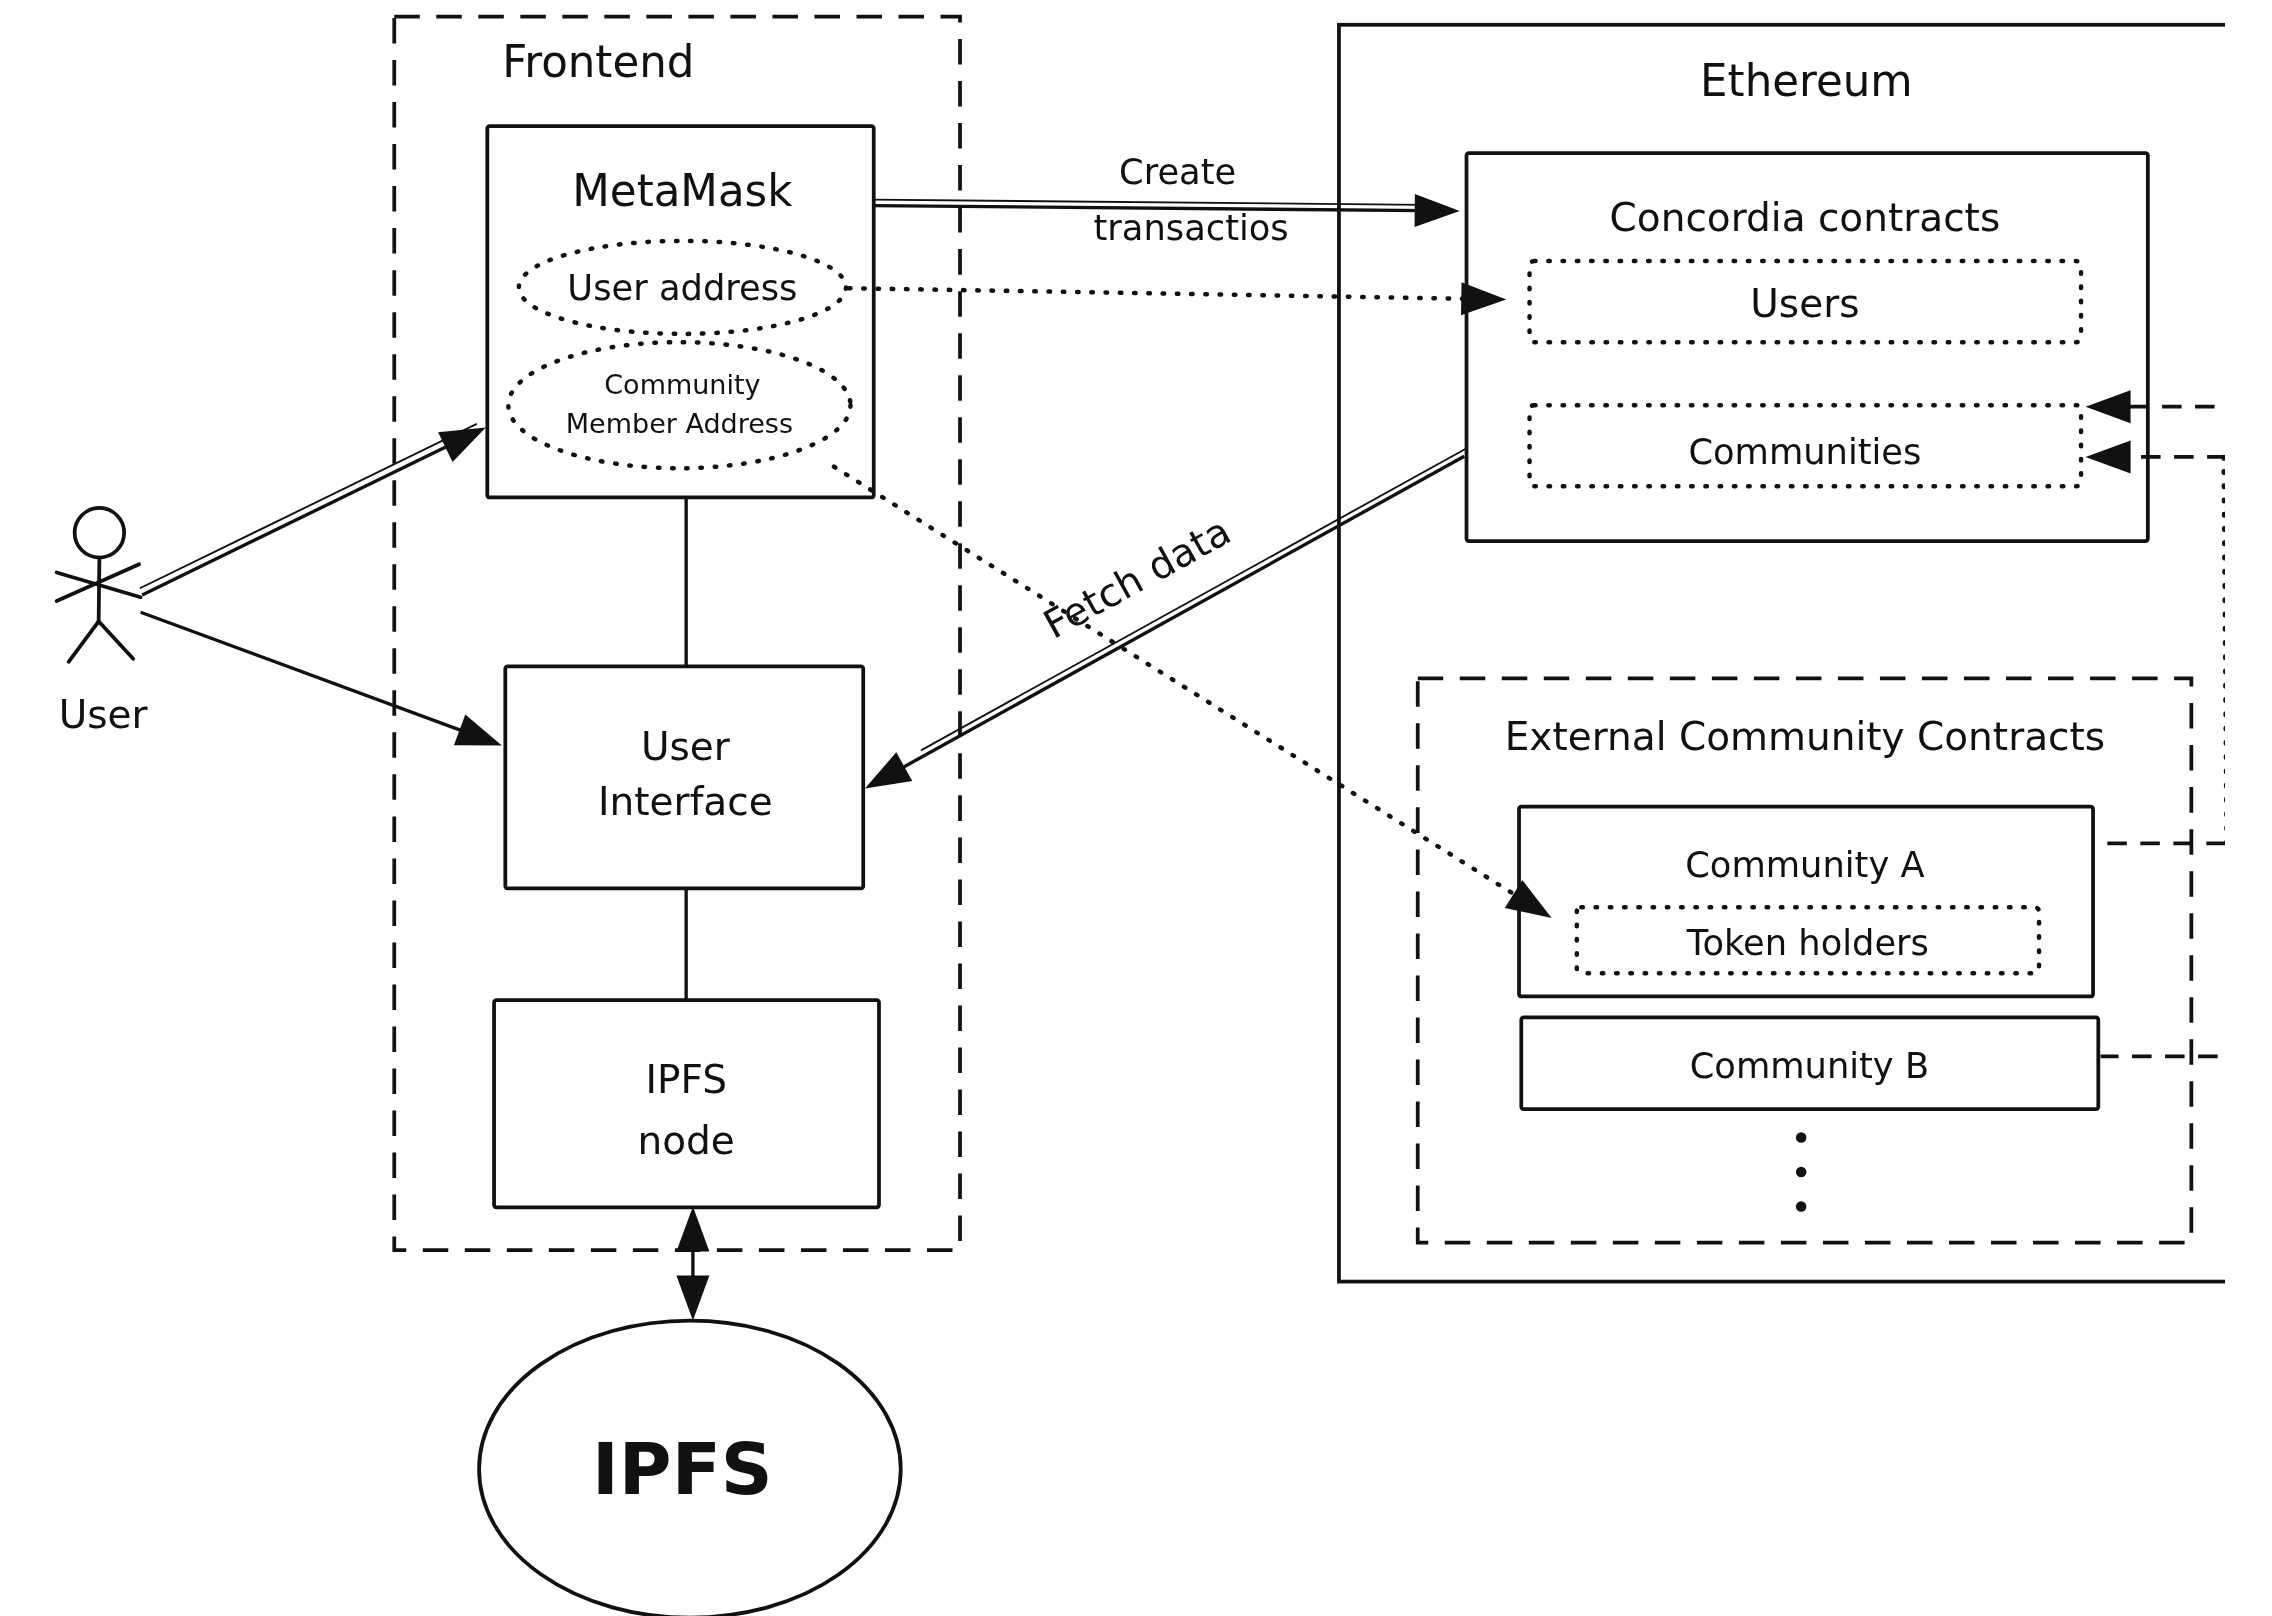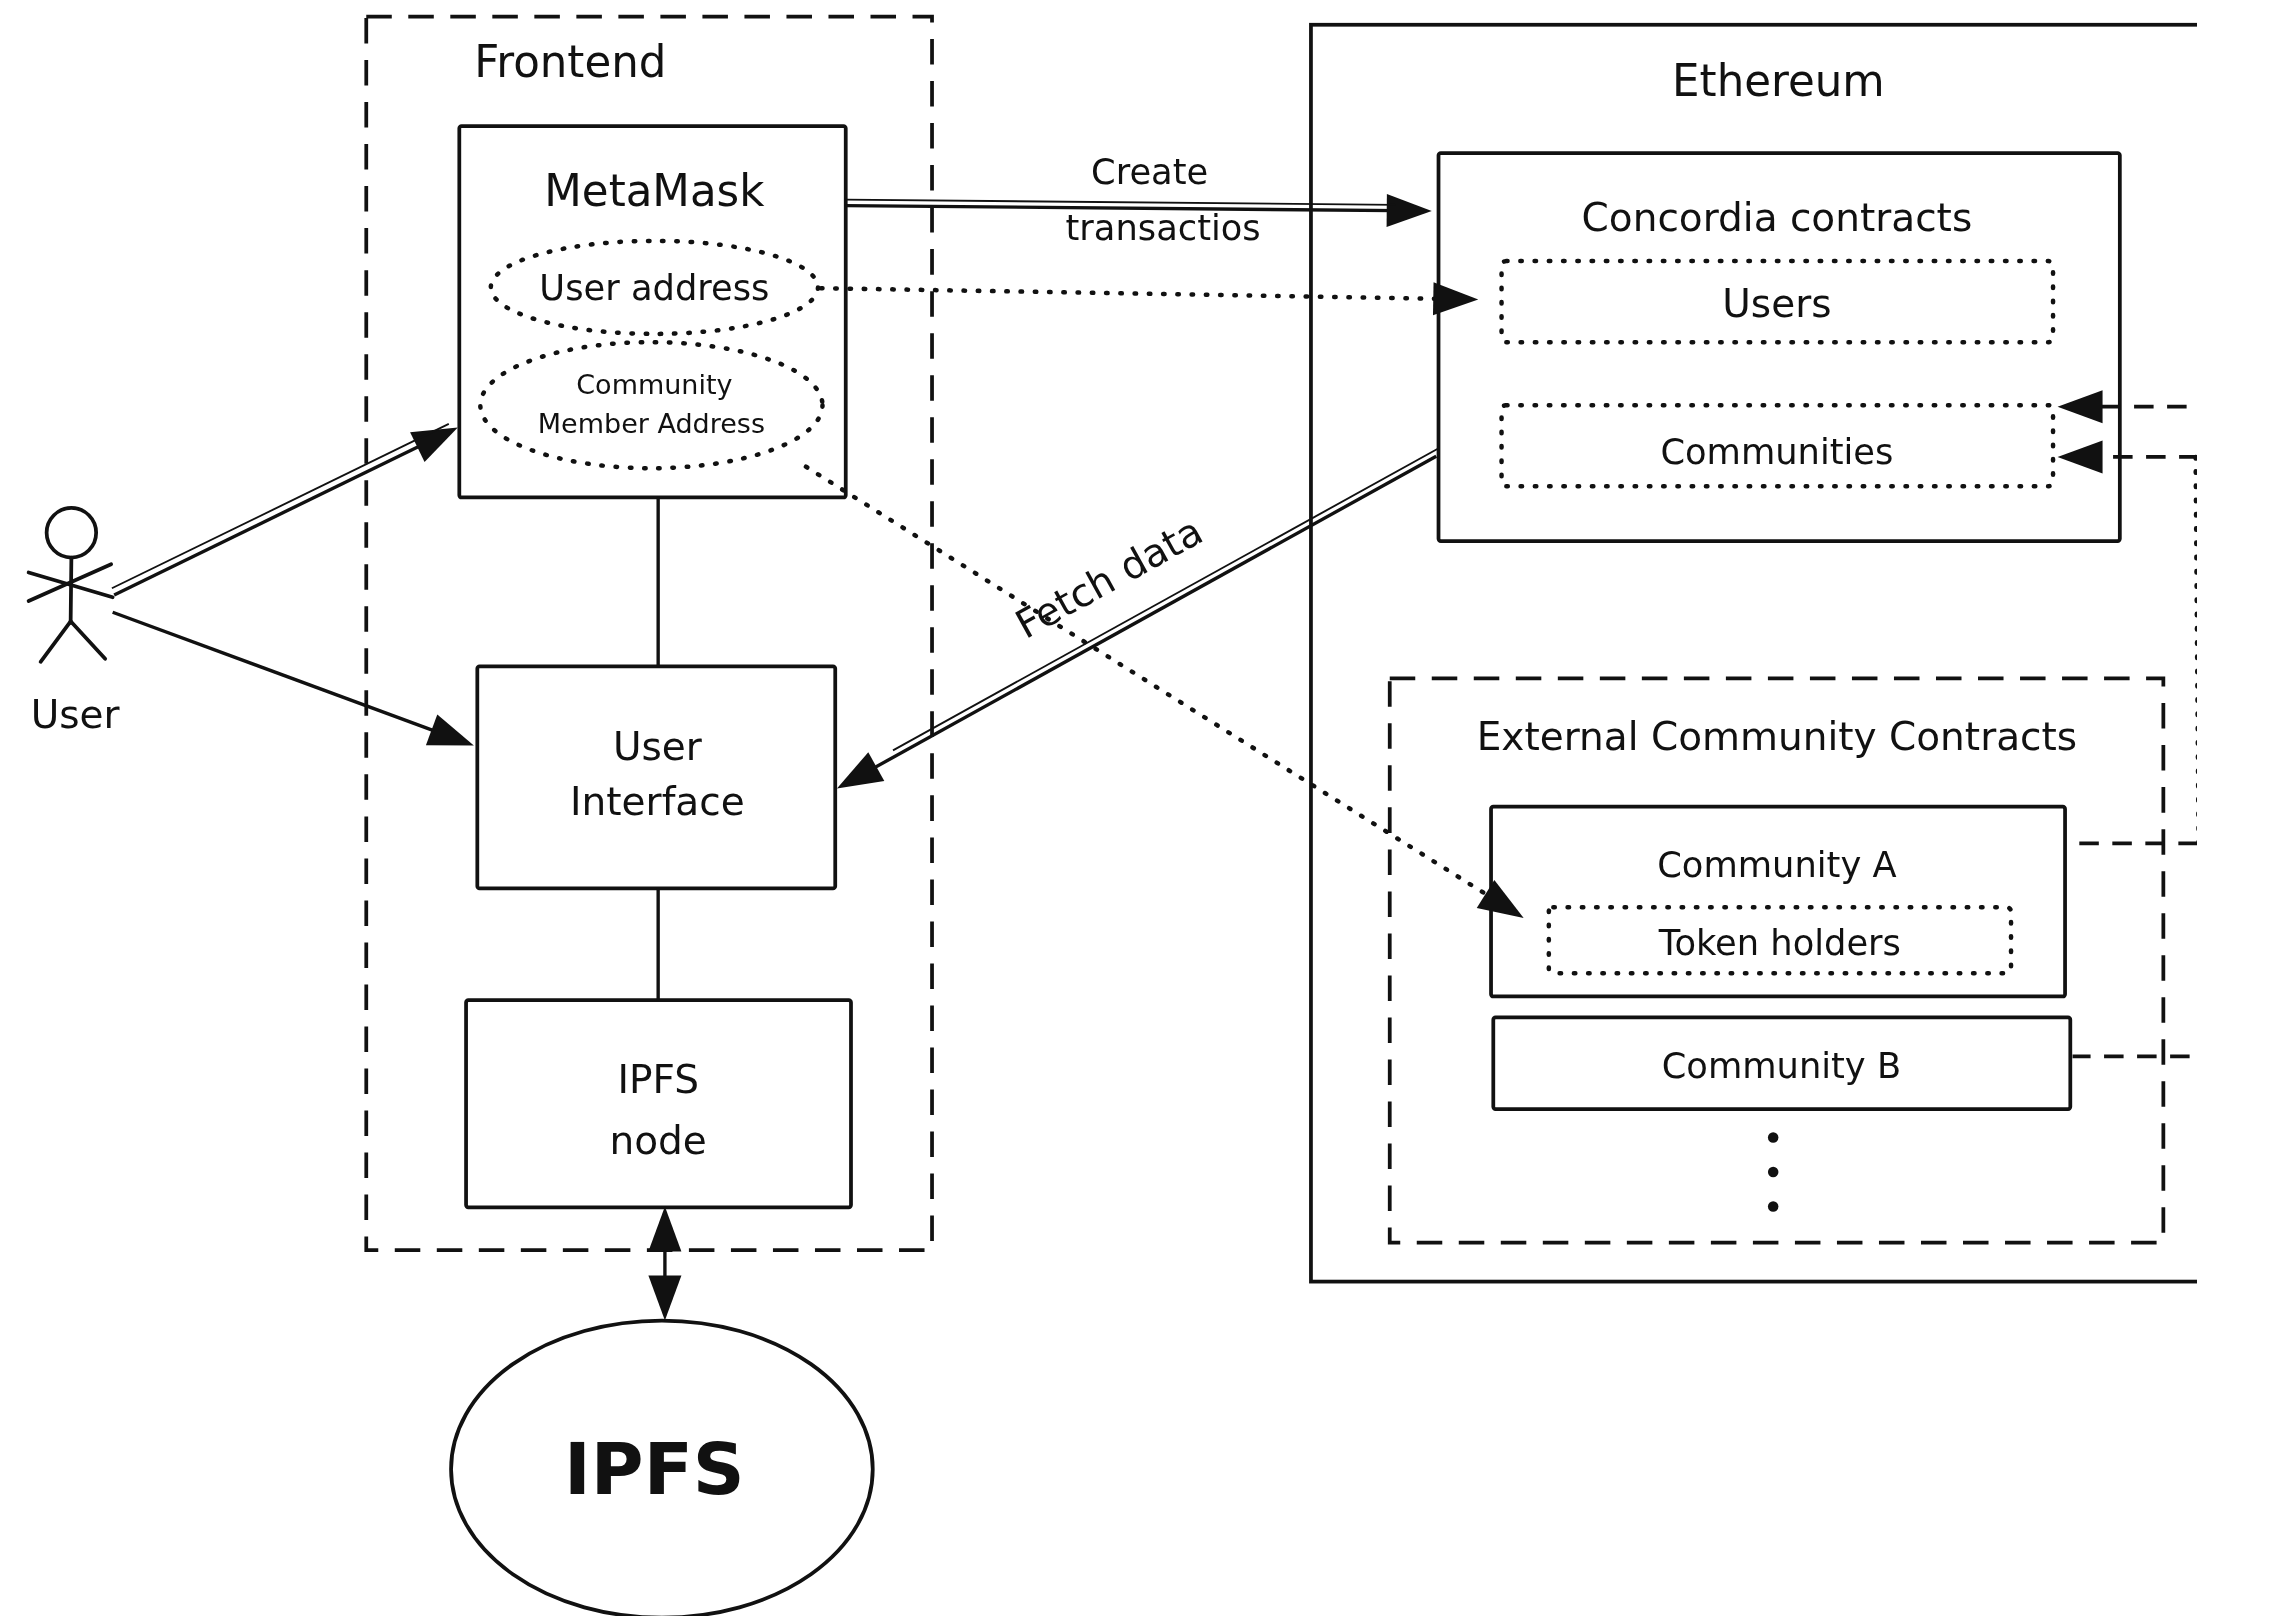--- a/index.html
+++ b/index.html
@@ -1,17 +1,17 @@
 <!DOCTYPE html>
 <html style="--ink: #111111; --bg: #ffffff;font-size:12px"><head>
 <meta charset="utf-8">
 <style>
   :root { --ink:#111111; --bg:#ffffff; }
   html,body { margin:0; padding:0; background:var(--bg); }
-  .canvas { position:relative; width:2197px; height:1617px; background:var(--bg); overflow:hidden; }
+  .canvas { position:relative; width:2197px; height:1617px; background:var(--bg); overflow:hidden;padding-left:28px; }
   svg { display:block; width:2273px; height:1617px; }
   text {
     font-family:"DejaVu Sans", sans-serif;
     fill:var(--ink);
     text-anchor:middle;
     dominant-baseline:central;
   }
   .box      { fill:none; stroke:var(--ink); stroke-width:5; }
   .dashbox  { fill:none; stroke:var(--ink); stroke-width:5; stroke-dasharray:34 22; }
   .dotted   { fill:none; stroke:var(--ink); stroke-width:6; stroke-dasharray:2 17; stroke-linecap:round; }

